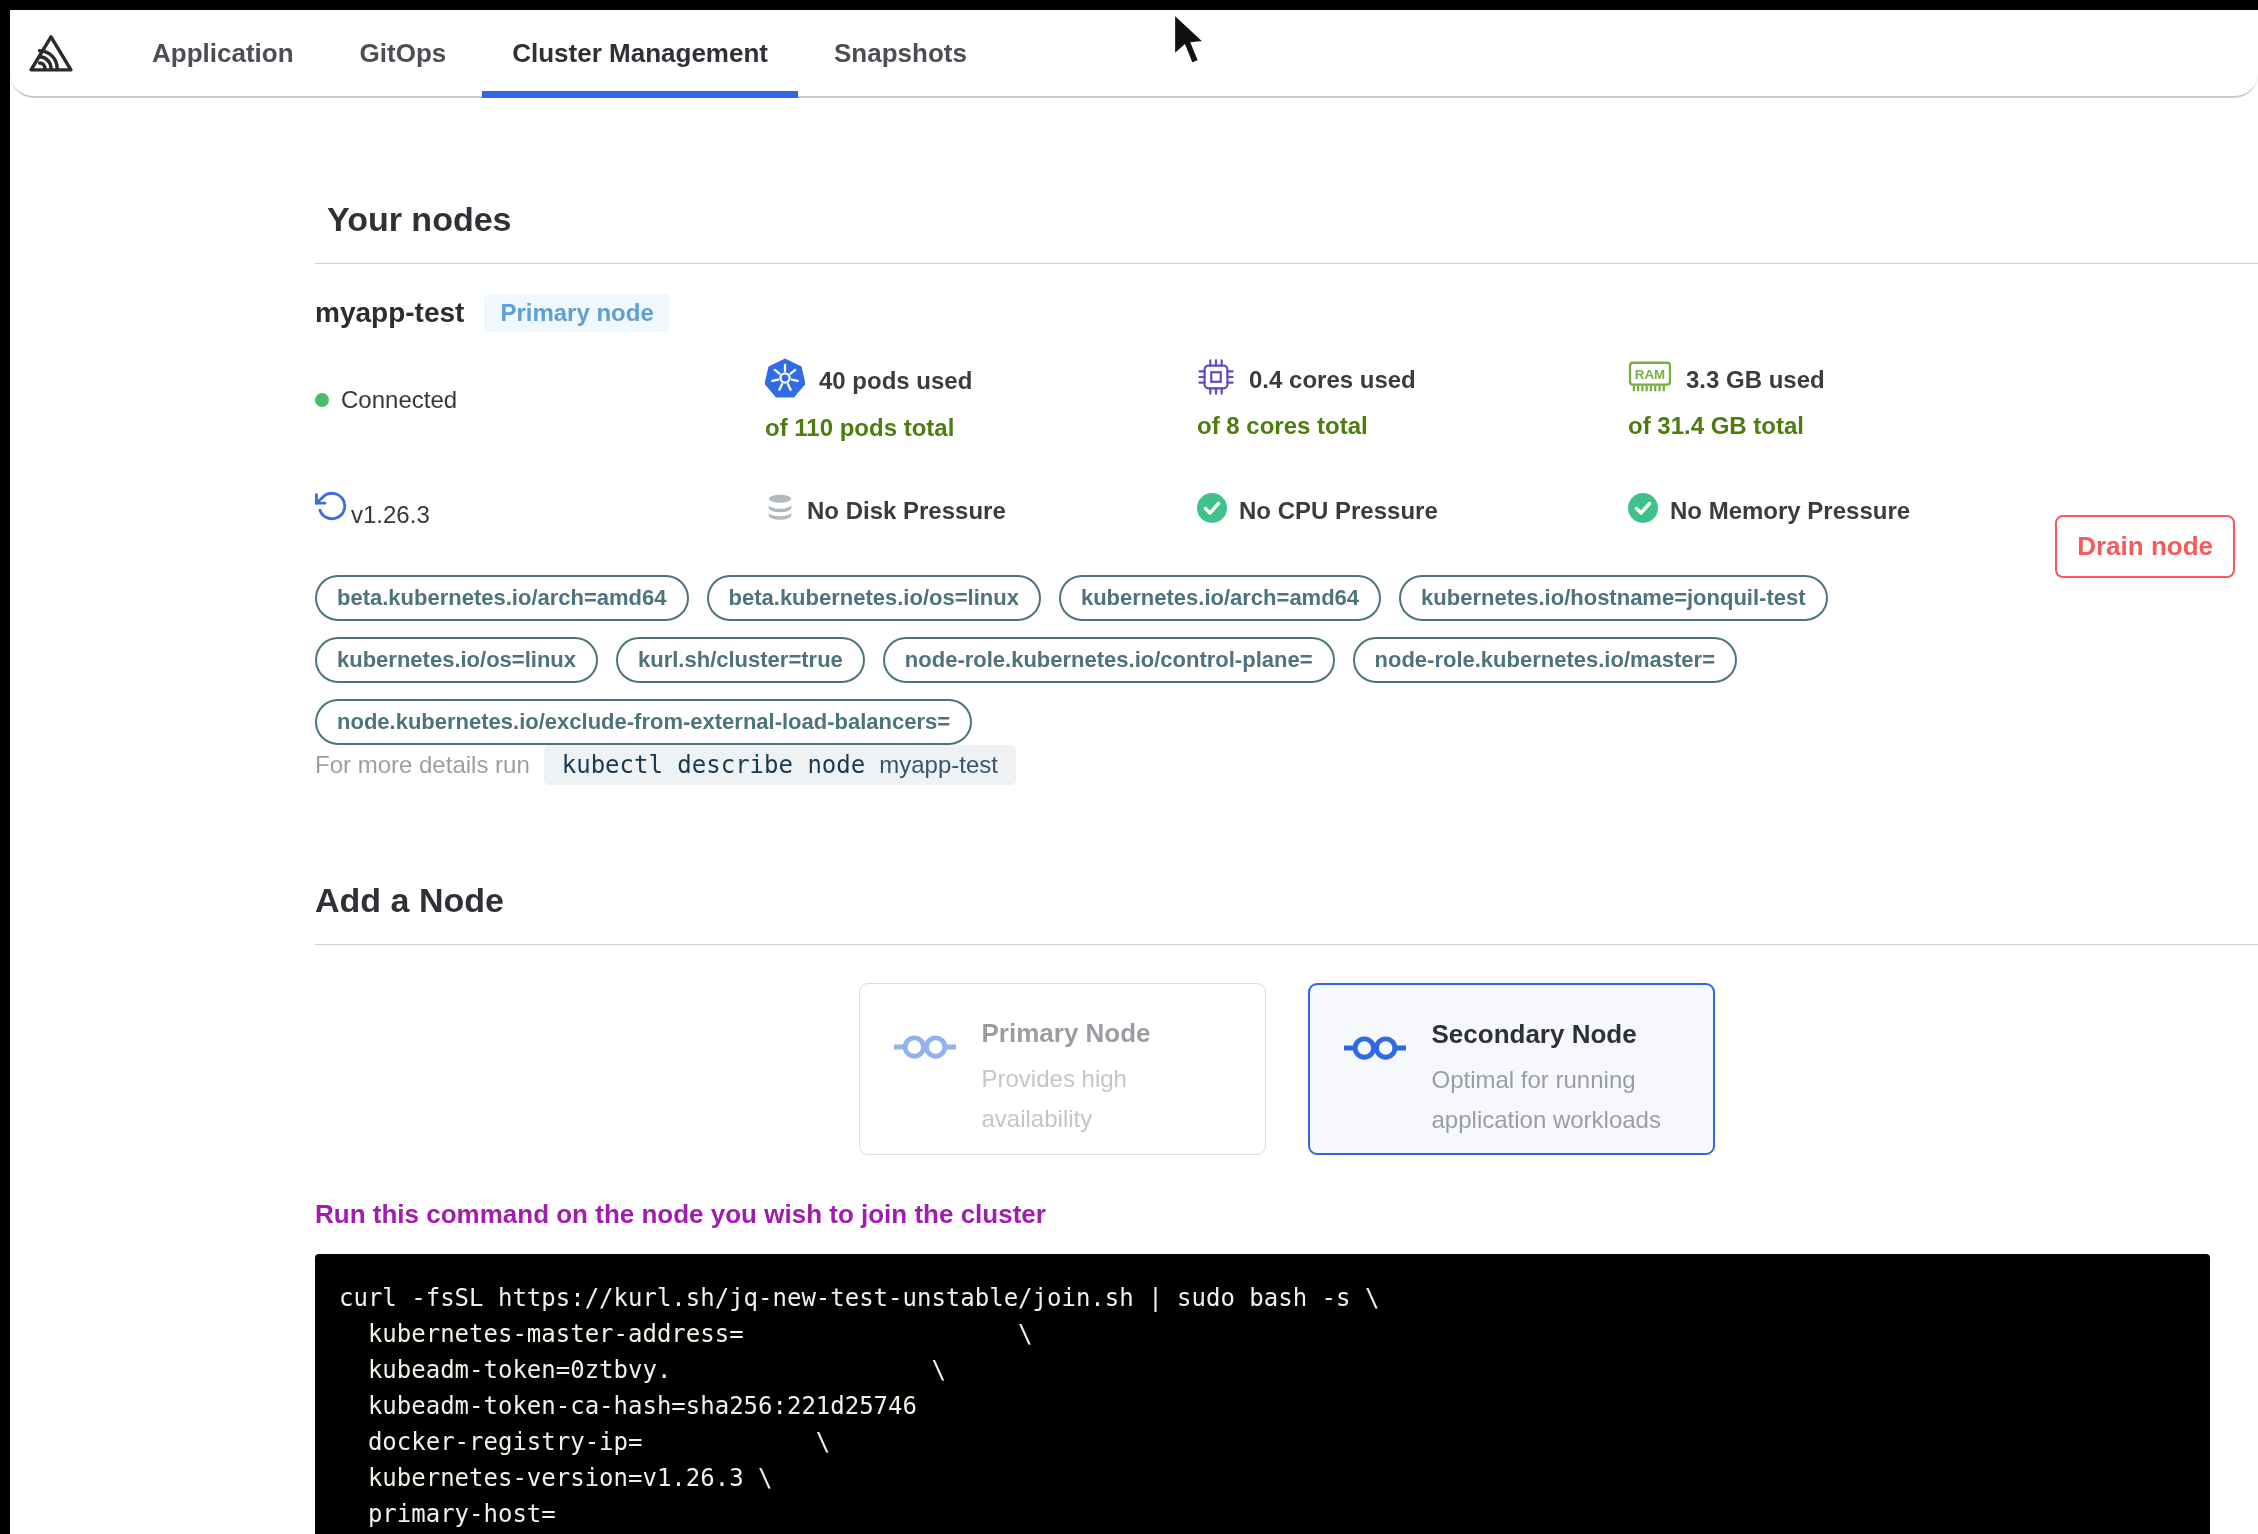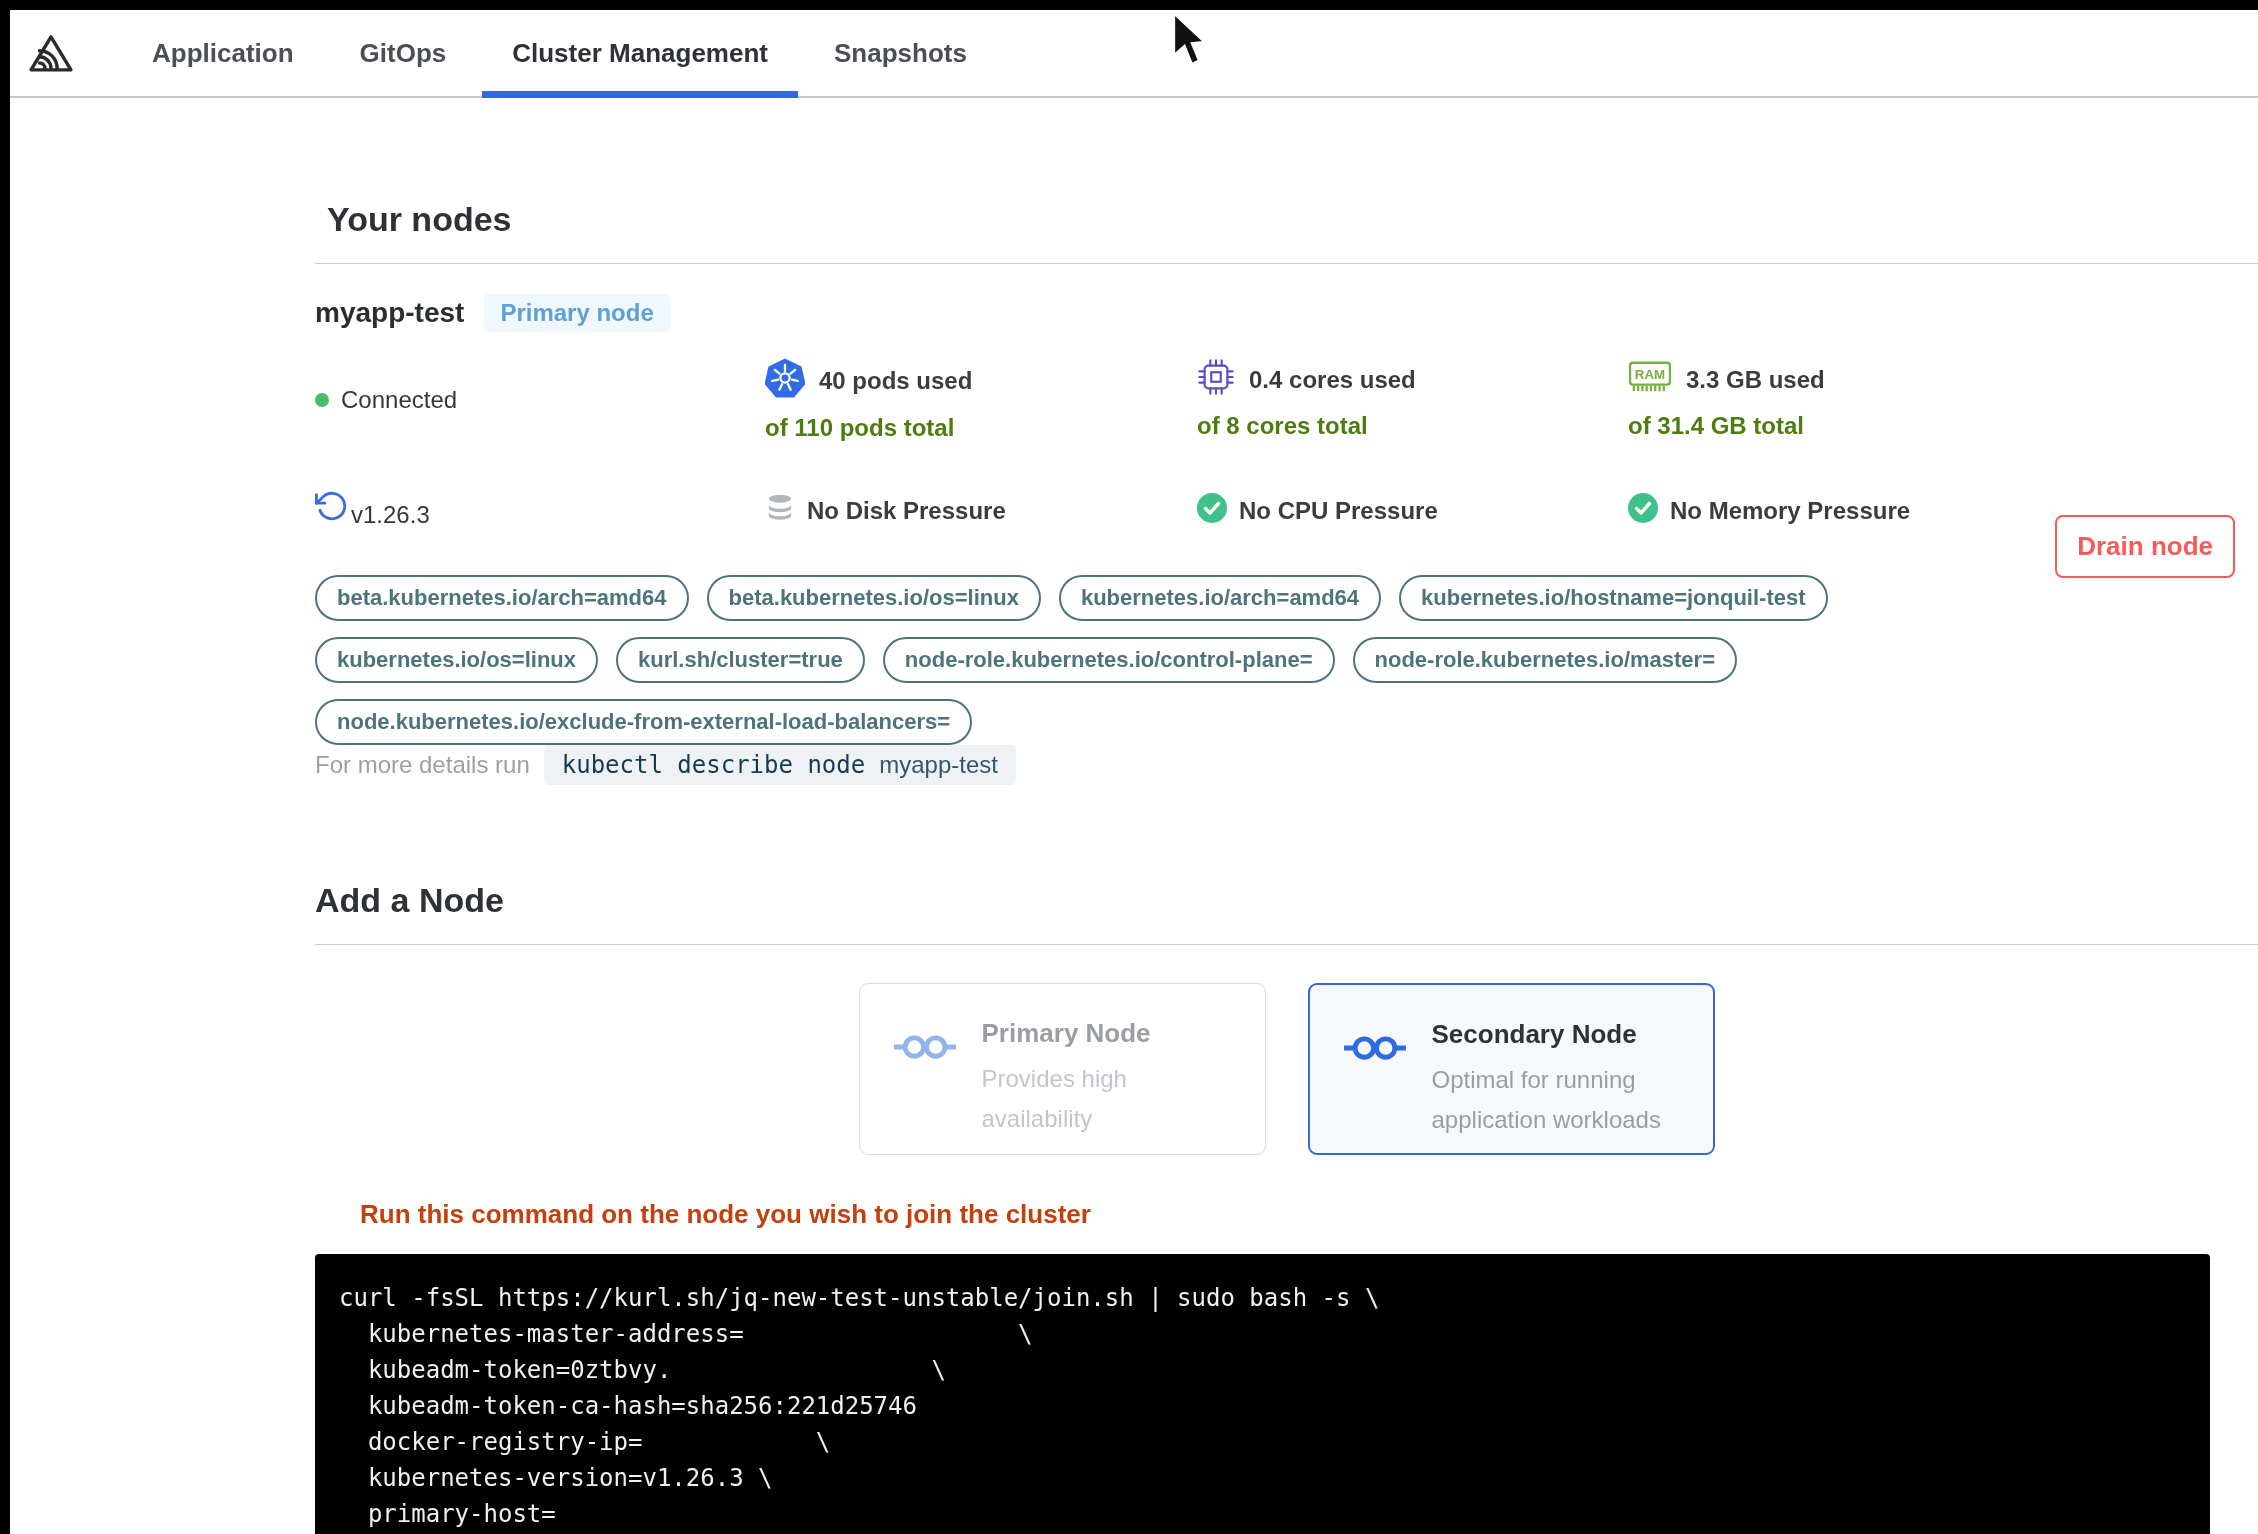--- a/index.html
+++ b/index.html
@@ -3,21 +3,21 @@
 <meta charset="utf-8">
 <style>
   * { box-sizing: border-box; margin: 0; padding: 0; }
   html,body { width:2258px; height:1534px; background:#000; overflow:hidden;
               font-family:"Liberation Sans", sans-serif; }
   .app { position:absolute; left:10px; top:10px; width:2248px; height:1524px;
          background:#fff; overflow:hidden; }
 
   
   .nav { height:88px; display:flex; align-items:center; padding-left:18px;
-         border-bottom:2px solid #c7cacd; background:#fff; position:relative; }
+         border-bottom:2px solid #c7cacd; background:#fff; position:relative;border-radius:24px; }
   .logo { margin-right:74px; display:flex; align-items:center; }
   .tabs { display:flex; gap:58px; align-items:center; height:100%; }
   .tab { position:relative; display:flex; align-items:center; height:100%;
          font-size:26px; font-weight:600; color:#4b4f54; cursor:pointer; padding:0 4px; }
   .tab.active { color:#2e3135; font-weight:700; }
   .tab.active::after { content:""; position:absolute; left:-26px; right:-26px; bottom:-2px;
          height:7px; background:#3268e7; }
 
   .cursor { position:absolute; left:1158px; top:0px; z-index:50; }
 
@@ -72,21 +72,21 @@
   .card { width:407px; height:172px; border-radius:9px; border:1px solid #d8dbe0;
           background:#fff; display:flex; padding:34px 0 0 34px; cursor:pointer; }
   .card.selected { border:2px solid #3366e0; background:#f6f8fc; }
   .card .nicon { margin-top:12px; }
   .card-text { margin-left:26px; width:260px; }
   .card-title { font-size:26px; font-weight:700; color:#9a9ea3; }
   .card.selected .card-title { color:#2e3135; }
   .card-desc { margin-top:10px; font-size:24px; color:#c2c6ca; line-height:40px; }
   .card.selected .card-desc { color:#9a9ea3; }
 
-  .run-text { margin-top:44px; font-size:26px; font-weight:600; color:#c2410c;margin-left:45px; }
+  .run-text { margin-top:44px; font-size:26px; font-weight:600; color:#a21caf; }
 
   .terminal { margin-top:24px; width:1895px; background:#000; border-radius:4px;
               padding:26px 20px 30px 24px; }
   .tline { font-family:"DejaVu Sans Mono", monospace; font-size:24px; line-height:36px;
            color:#f2f0e8; white-space:pre; }
 </style>
 </head>
 <body>
 
 <div class="app">

